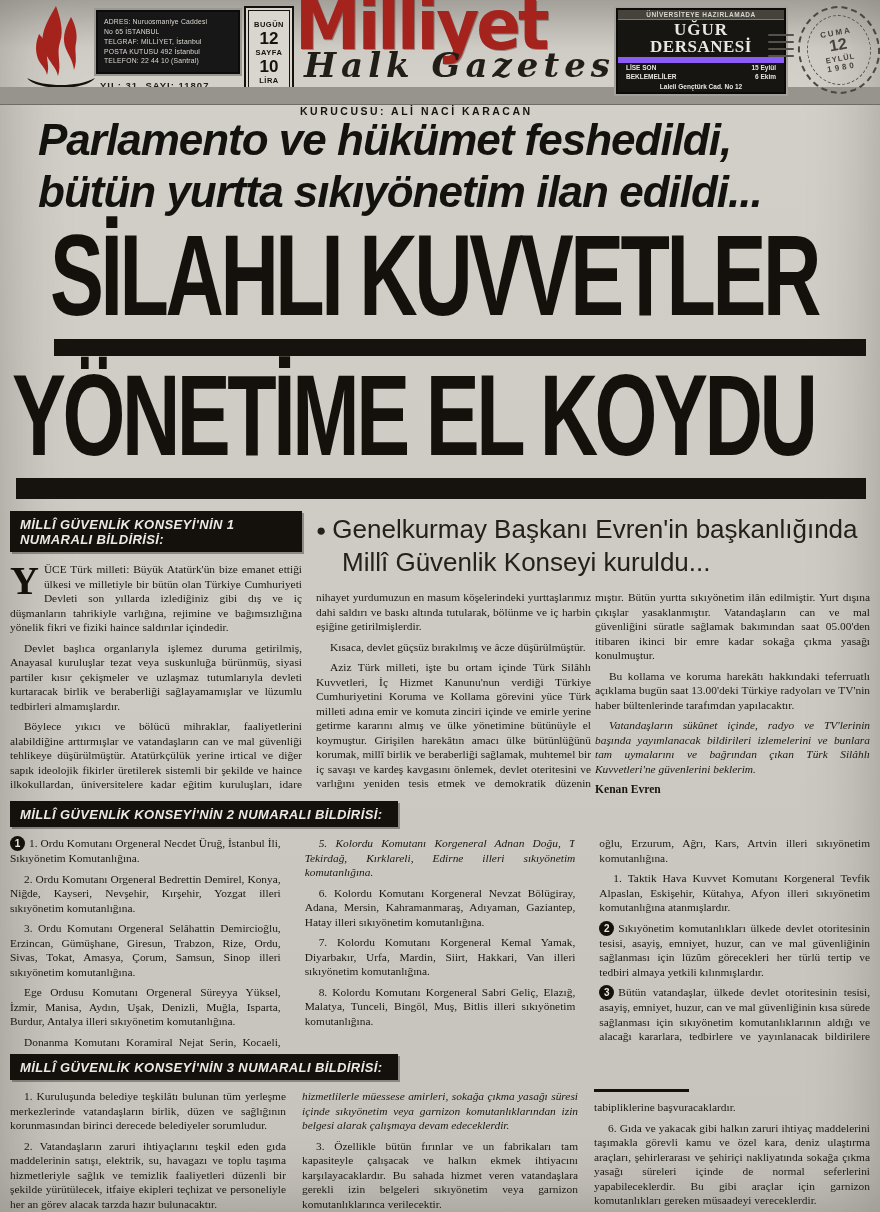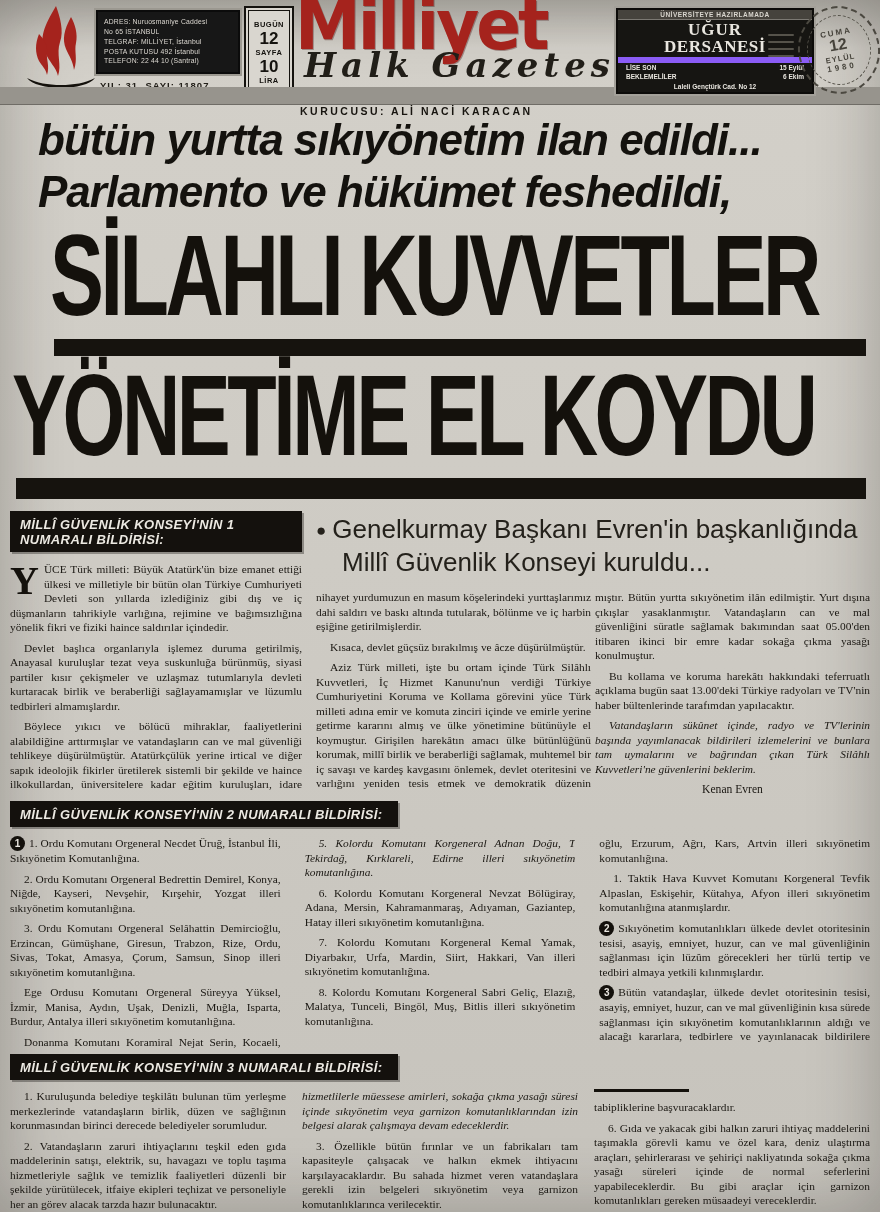--- a/index.html
+++ b/index.html
@@ -33,21 +33,21 @@
     letter-spacing:-3px;transform:scaleY(1.04);transform-origin:0 0;
     text-shadow:1px 1px 0 rgba(60,10,8,.35);
   }
   .tagline{
     position:absolute;left:304px;top:48px;
     font:bold italic 34px/1 "DejaVu Serif",serif;color:#211e18;letter-spacing:5px;
   }
   .grayband{position:absolute;left:0;top:87px;width:100%;height:17px;background:#97948d;border-bottom:1px solid #6f6c66;}
   .founder{position:absolute;left:300px;top:104px;font:bold 10.5px/15px "Liberation Sans",sans-serif;letter-spacing:2.5px;color:#17140f;}
   .adbox{
-    position:absolute;left:616px;top:8px;width:198px;height:86px;box-sizing:border-box;
+    position:absolute;left:616px;top:8px;width:170px;height:86px;box-sizing:border-box;
     background:#161512;border:2px solid #0c0b09;box-shadow:0 0 0 2px #a3a099;
     color:#e9e6df;text-align:center;font-family:"Liberation Sans",sans-serif;overflow:hidden;
   }
   .adbox .adtop{background:#46433d;color:#d8d5ce;font:bold 6.5px/9px "Liberation Sans",sans-serif;letter-spacing:.5px;border-bottom:1px solid #7c7973;}
   .adbox .adname1{font:bold 17px/17px "Liberation Serif",serif;letter-spacing:1px;margin-top:1px;}
   .adbox .adname2{font:bold 17px/17px "Liberation Serif",serif;letter-spacing:.5px;border-bottom:6px solid #8b5cf6;padding-bottom:2px;}
   .adrow{display:flex;justify-content:space-between;padding:1px 8px 0;font:bold 6.5px/8px "Liberation Sans",sans-serif;}
   .adaddr{font:bold 6.5px/9px "Liberation Sans",sans-serif;margin-top:1px;}
   .adtel{font:bold 6.5px/9px "Liberation Sans",sans-serif;}
   .stamp{
@@ -71,21 +71,21 @@
   .hbar{background:#16130e;}
   .hbar1{height:17px;margin:18px 14px 0 54px;}
   .hbar2{height:21px;margin:17px 14px 0 16px;}
   
   .secbar{display:inline-block;background:#14110d;color:#ece9e2;font:bold italic 13px "Liberation Sans",sans-serif;letter-spacing:.4px;padding:6px 16px 5px 10px;box-shadow:2px 2px 0 rgba(20,17,13,.35);}
   .bodytext p{margin:0 0 6px;font-size:11.4px;line-height:1.27;text-align:justify;text-indent:14px;}
   .bodytext p.noind{text-indent:0;}
   .bodytext p.ital{font-style:italic;}
   .dropcap{float:left;font:bold 40px/.82 "Liberation Serif",serif;color:#14110c;padding:3px 5px 0 0;}
   .circnum{display:inline-block;width:15px;height:15px;border-radius:50%;background:#14110c;color:#e9e6df;font:bold 10px/15px "Liberation Sans",sans-serif;text-align:center;margin-right:4px;text-indent:0;}
-  .sig{text-align:center;font-weight:normal;font-size:11.6px;line-height:1.35;margin-top:0;}
+  .sig{text-align:left;font-weight:bold;font-size:11.6px;line-height:1.35;margin-top:0;}
   .sec1{display:flex;margin:12px 10px 0;height:284px;overflow:hidden;}
   .sec1-left{width:292px;flex:none;}
   .sec1-left .secbar{margin-bottom:10px;}
   .sec1-right{flex:1;padding-left:14px;}
   .s1head{font:26px/1.25 "Liberation Sans",sans-serif;color:#24211b;padding-left:26px;text-indent:-26px;margin:2px 0 12px;}
   .s1head .bullet{font-size:17px;vertical-align:2px;margin-right:6px;}
   .cols2{display:flex;gap:4px;}
   .cols2 .col{flex:1;overflow:hidden;}
   .sec2,.sec3{margin:6px 10px 0;}
   .sec2 .cols3,.sec3 .cols3{display:flex;gap:16px;margin-top:9px;}
@@ -148,22 +148,22 @@
       </div>
     <div class="stamp">
       <div class="s-day">CUMA</div>
       <div class="s-num">12</div>
       <div class="s-mon">EYLÜL</div>
       <div class="s-yr">1980</div>
     </div>
   </div>
 
   <div class="subhead">
+    <div>Parlamento ve hükümet feshedildi,</div>
     <div>bütün yurtta sıkıyönetim ilan edildi...</div>
-    <div>Parlamento ve hükümet feshedildi,</div>
   </div>
   <div class="bighead bighead1">SİLAHLI KUVVETLER</div>
   <div class="hbar hbar1"></div>
   <div class="bighead bighead2">YÖNETİME EL KOYDU</div>
   <div class="hbar hbar2"></div>
 
   <div class="sec1">
     <div class="sec1-left bodytext">
       <div class="secbar">MİLLÎ GÜVENLİK KONSEYİ'NİN 1 NUMARALI BİLDİRİSİ:</div>
       <p class="noind">

